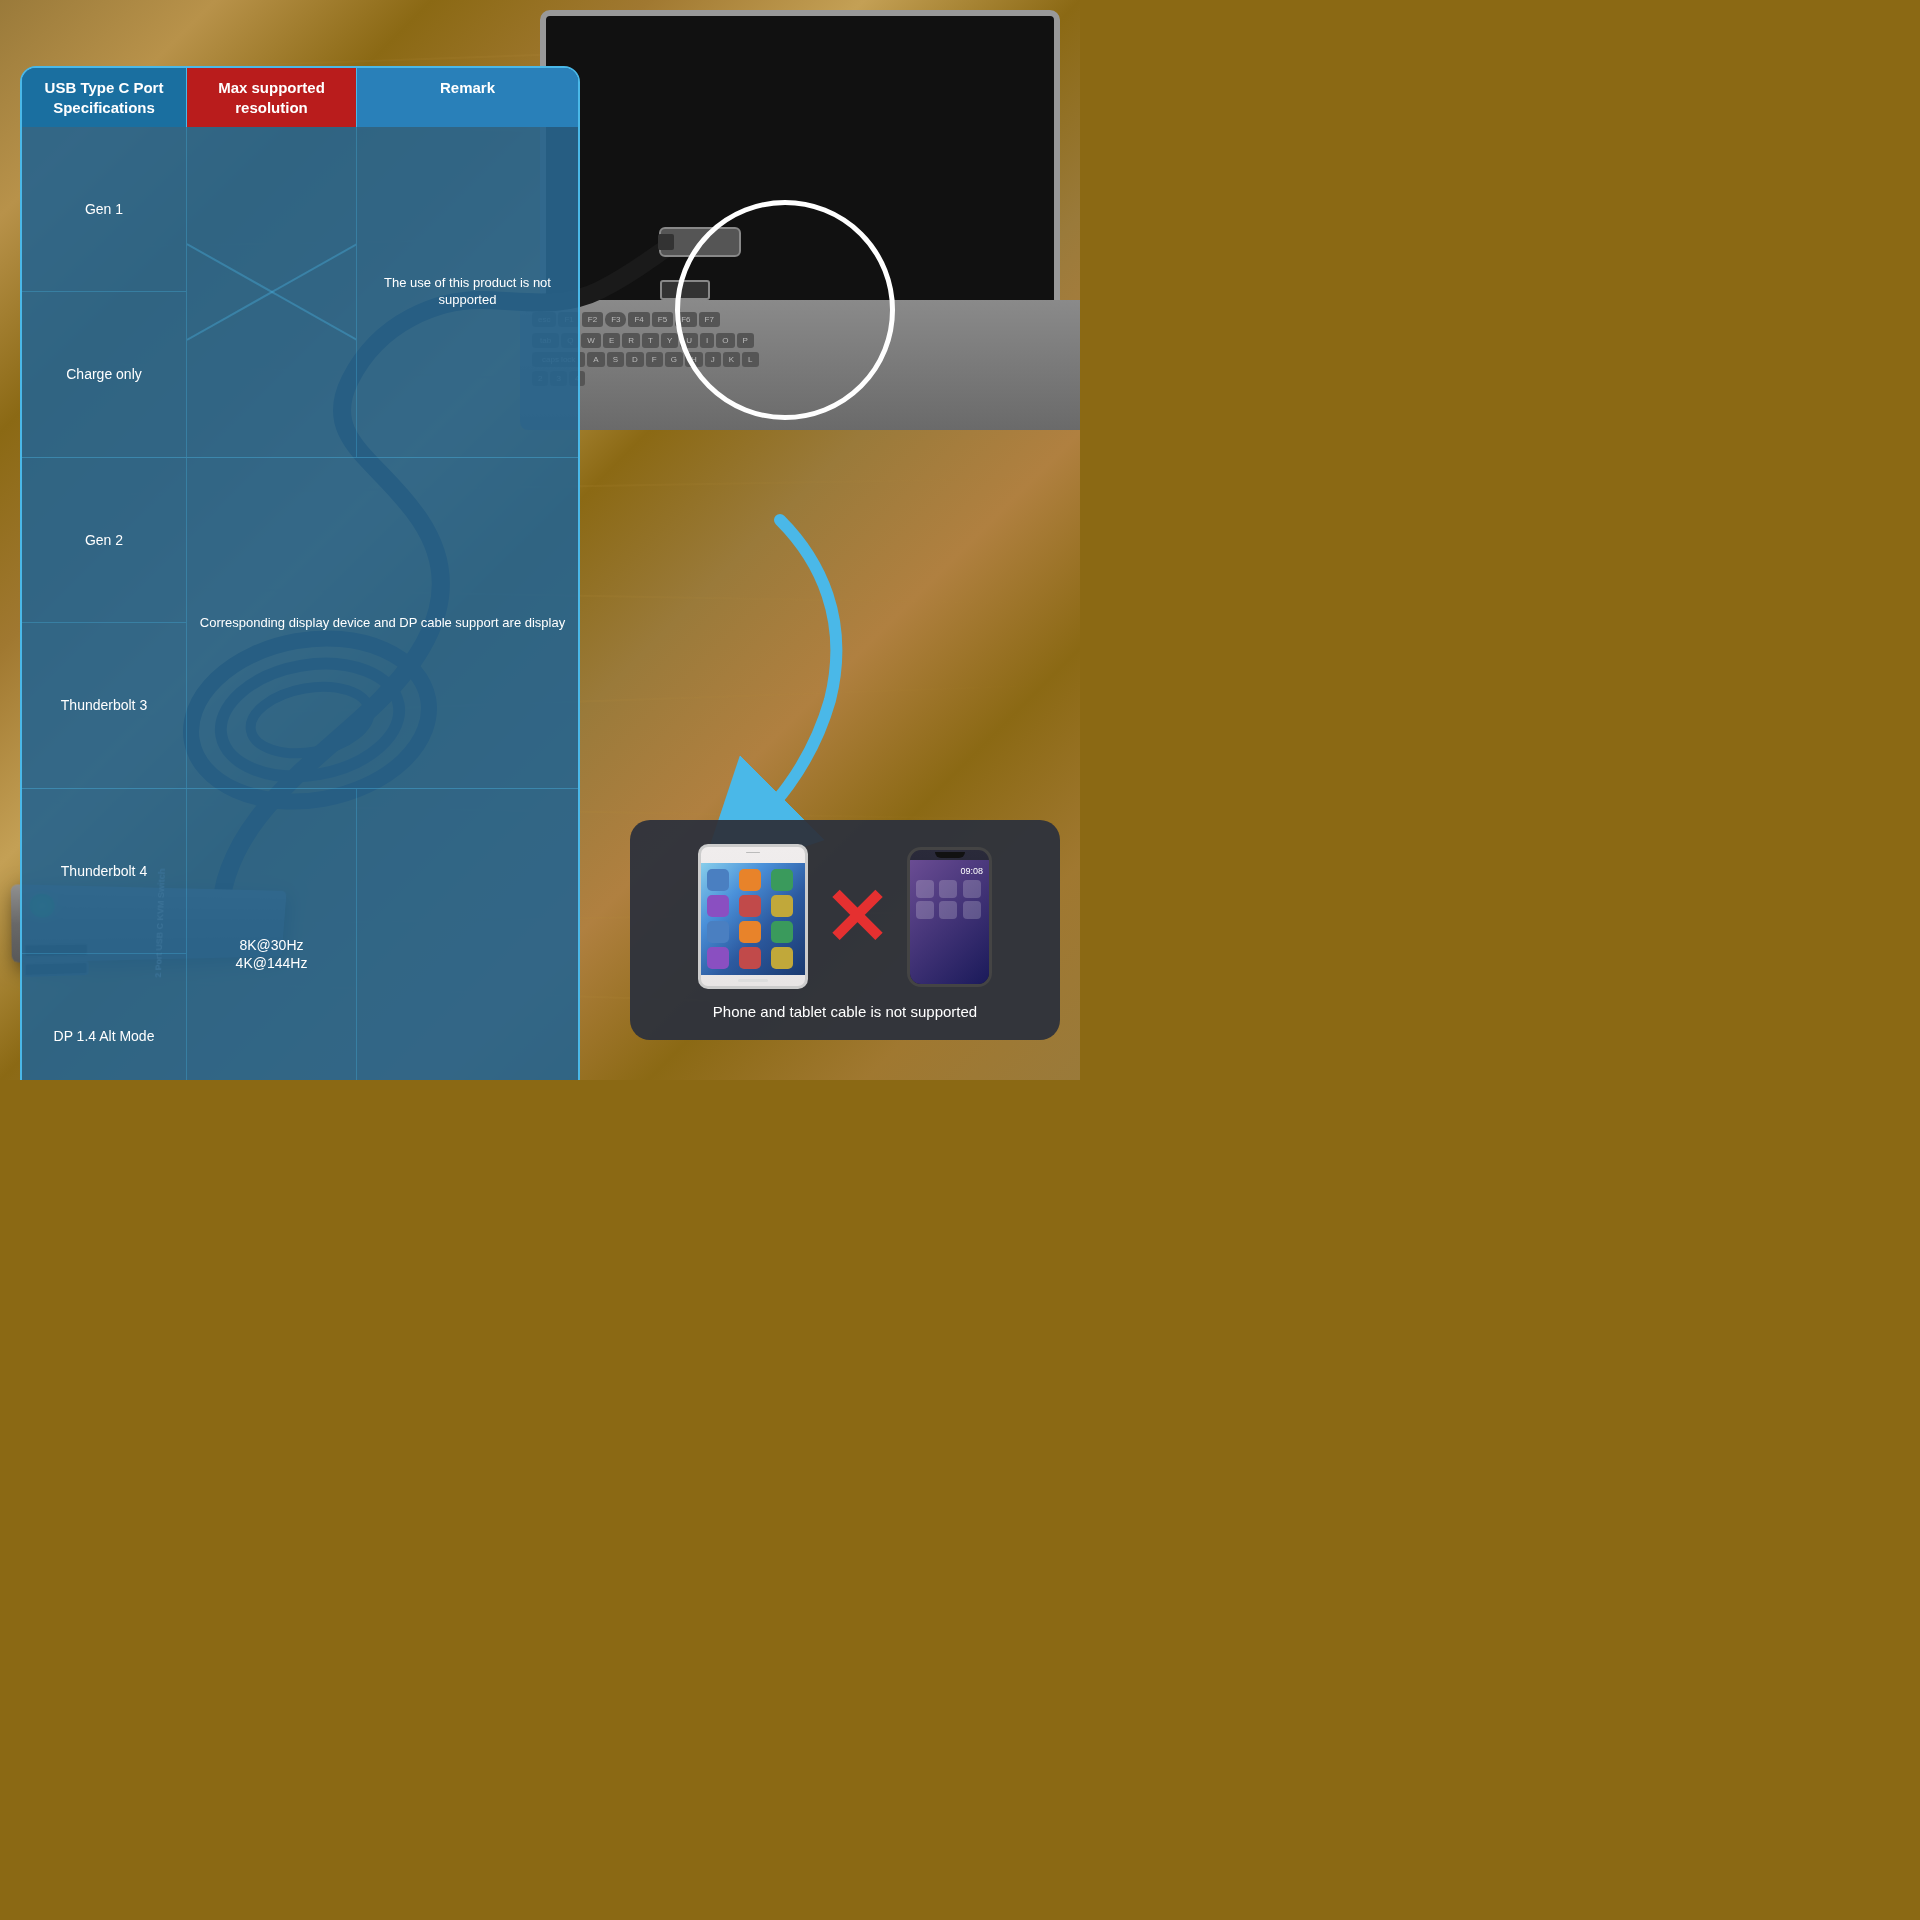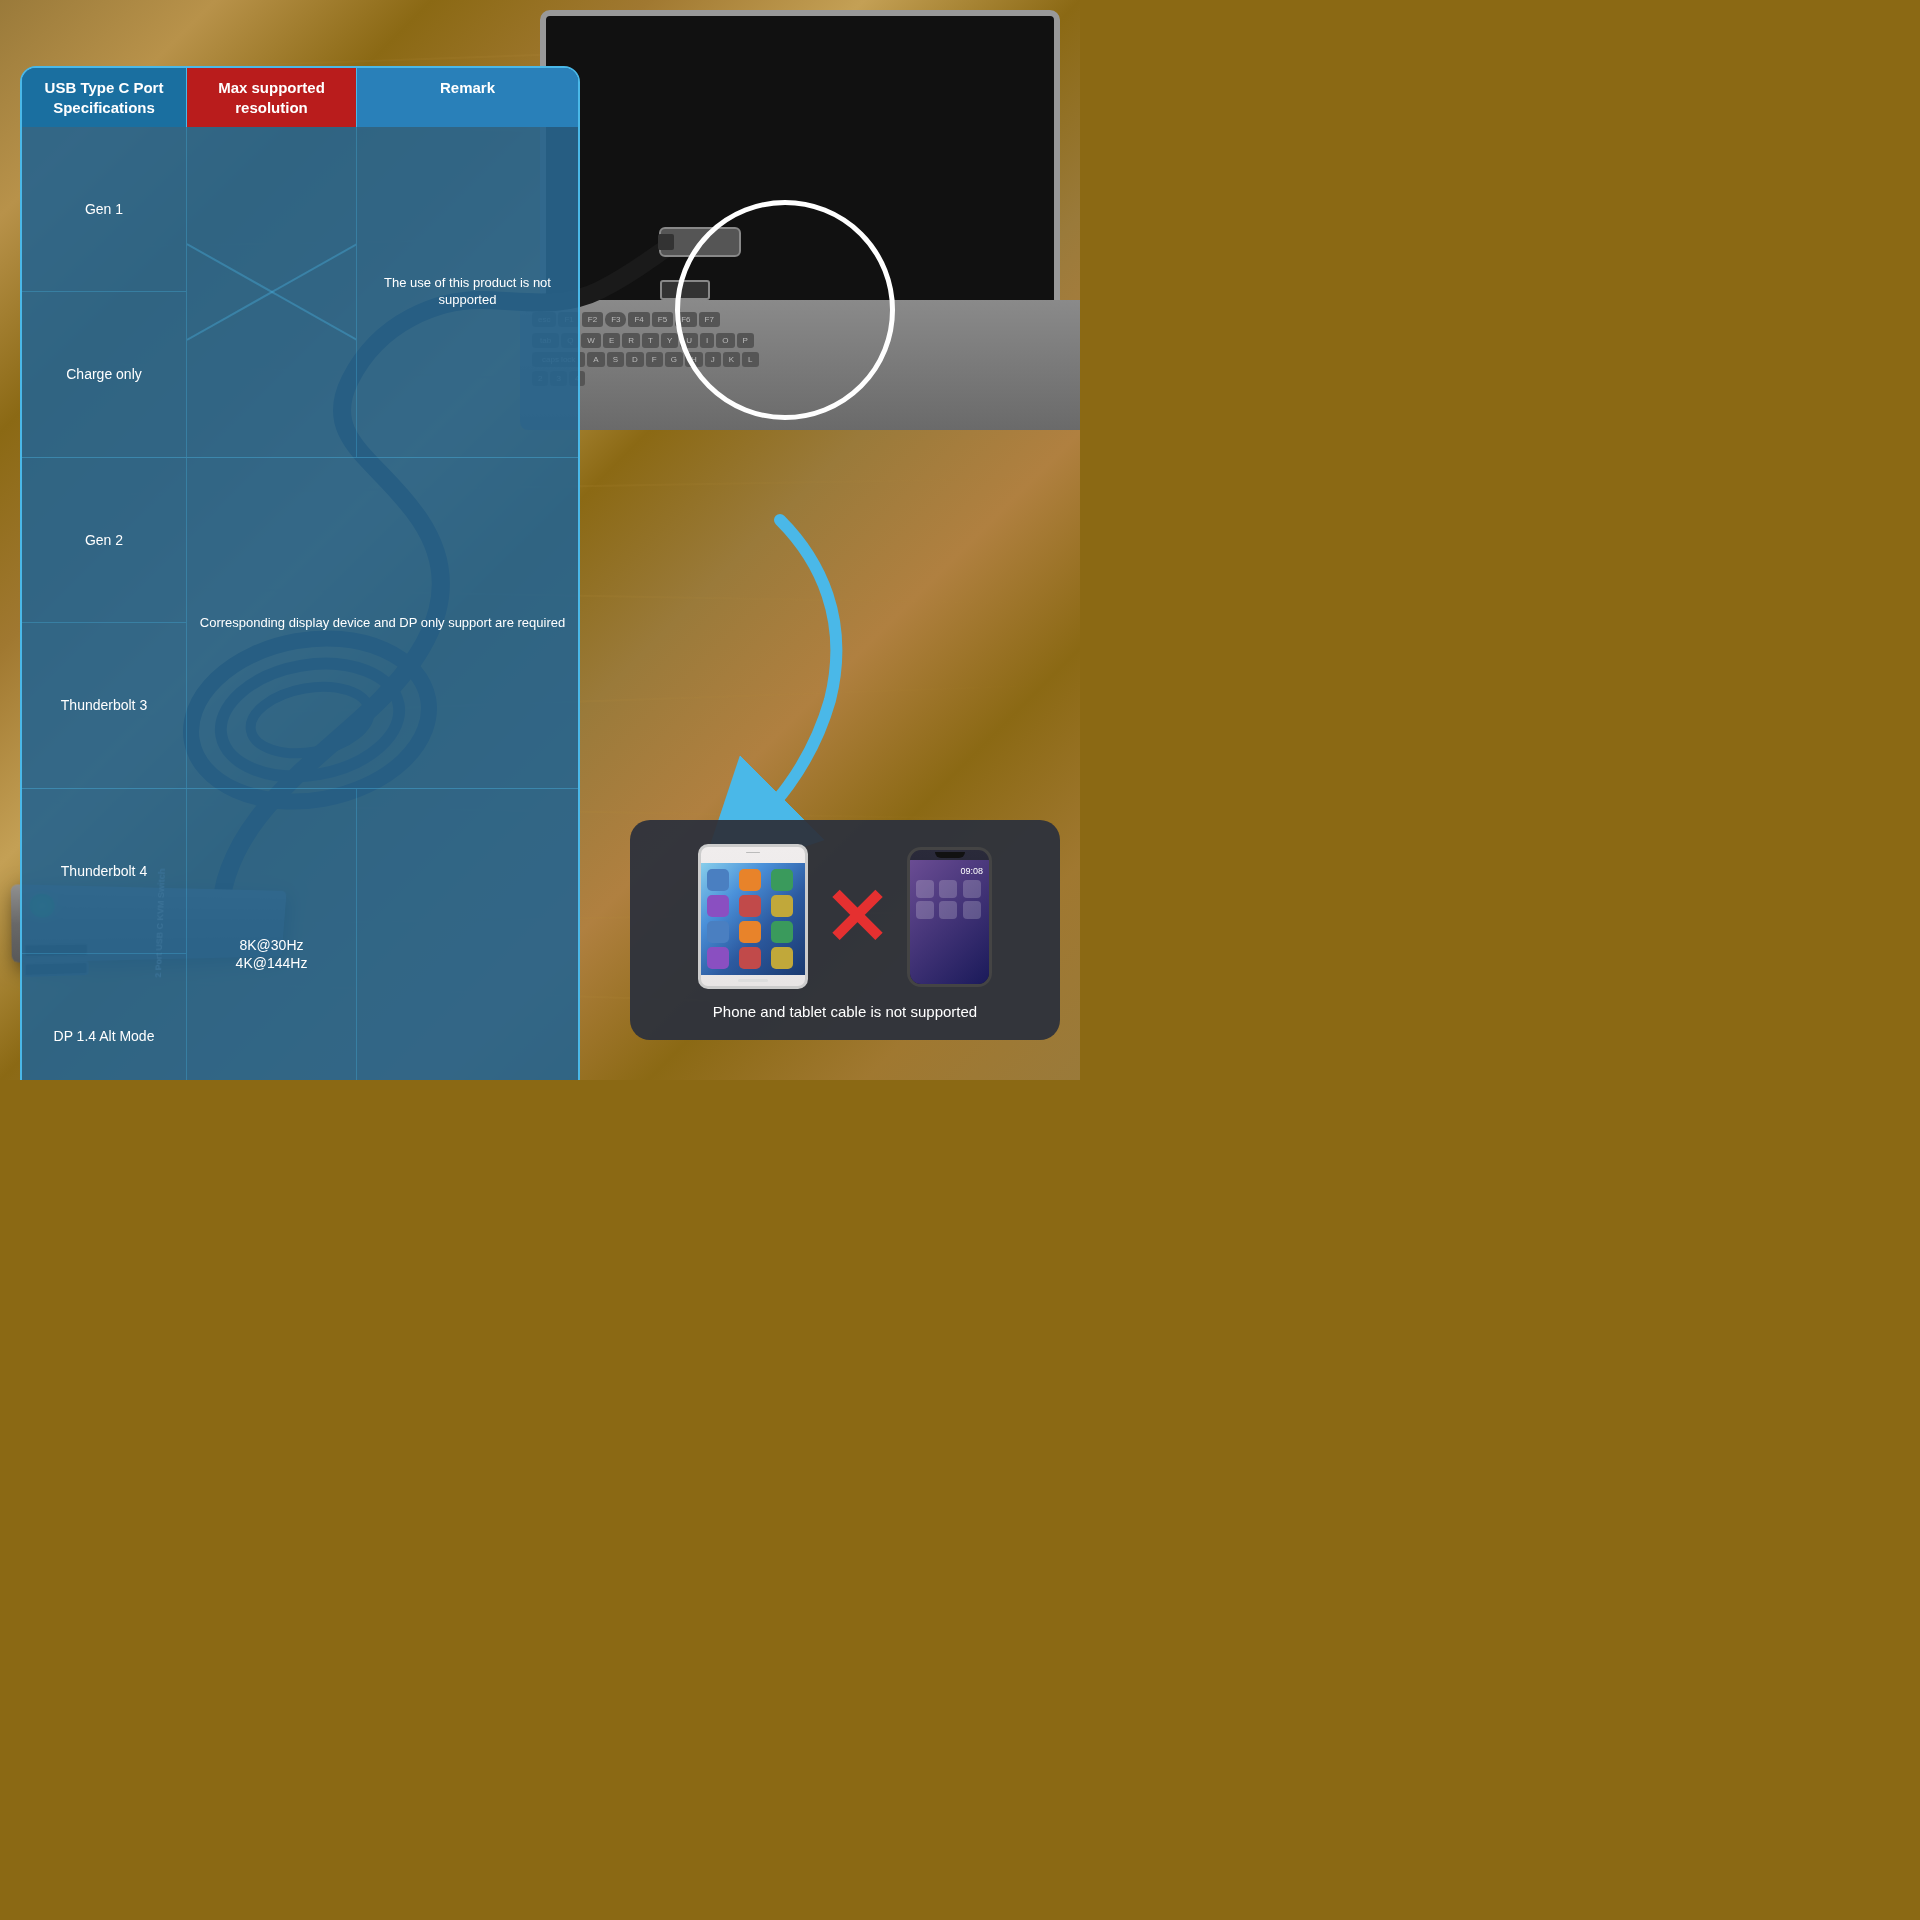--- a/index.html
+++ b/index.html
@@ -374,21 +374,21 @@
     <div style="display:flex; border-top:1px solid rgba(74,184,232,0.4);">
       <div style="flex:0 0 165px; display:flex; flex-direction:column; border-right:1px solid rgba(74,184,232,0.3);">
         <div class="td td-1" style="border-bottom:1px solid rgba(74,184,232,0.3); border-right:none;">
           <span>Gen 2</span>
         </div>
         <div class="td td-1" style="border-right:none;">
           <span>Thunderbolt 3</span>
         </div>
       </div>
       <div class="td td-3" style="flex:1; text-align:center; font-size:13px;">
-        <span>Corresponding display device and DP only support are required</span>
+        <span>Corresponding display device and DP cable support are display</span>
       </div>
     </div>
 
     <div style="display:flex; border-top:1px solid rgba(74,184,232,0.4);">
       <div style="flex:0 0 165px; display:flex; flex-direction:column; border-right:1px solid rgba(74,184,232,0.3);">
         <div class="td td-1" style="border-bottom:1px solid rgba(74,184,232,0.3); border-right:none;">
           <span>Thunderbolt 4</span>
         </div>
         <div class="td td-1" style="border-right:none;">
           <span>DP  1.4 Alt Mode</span>

